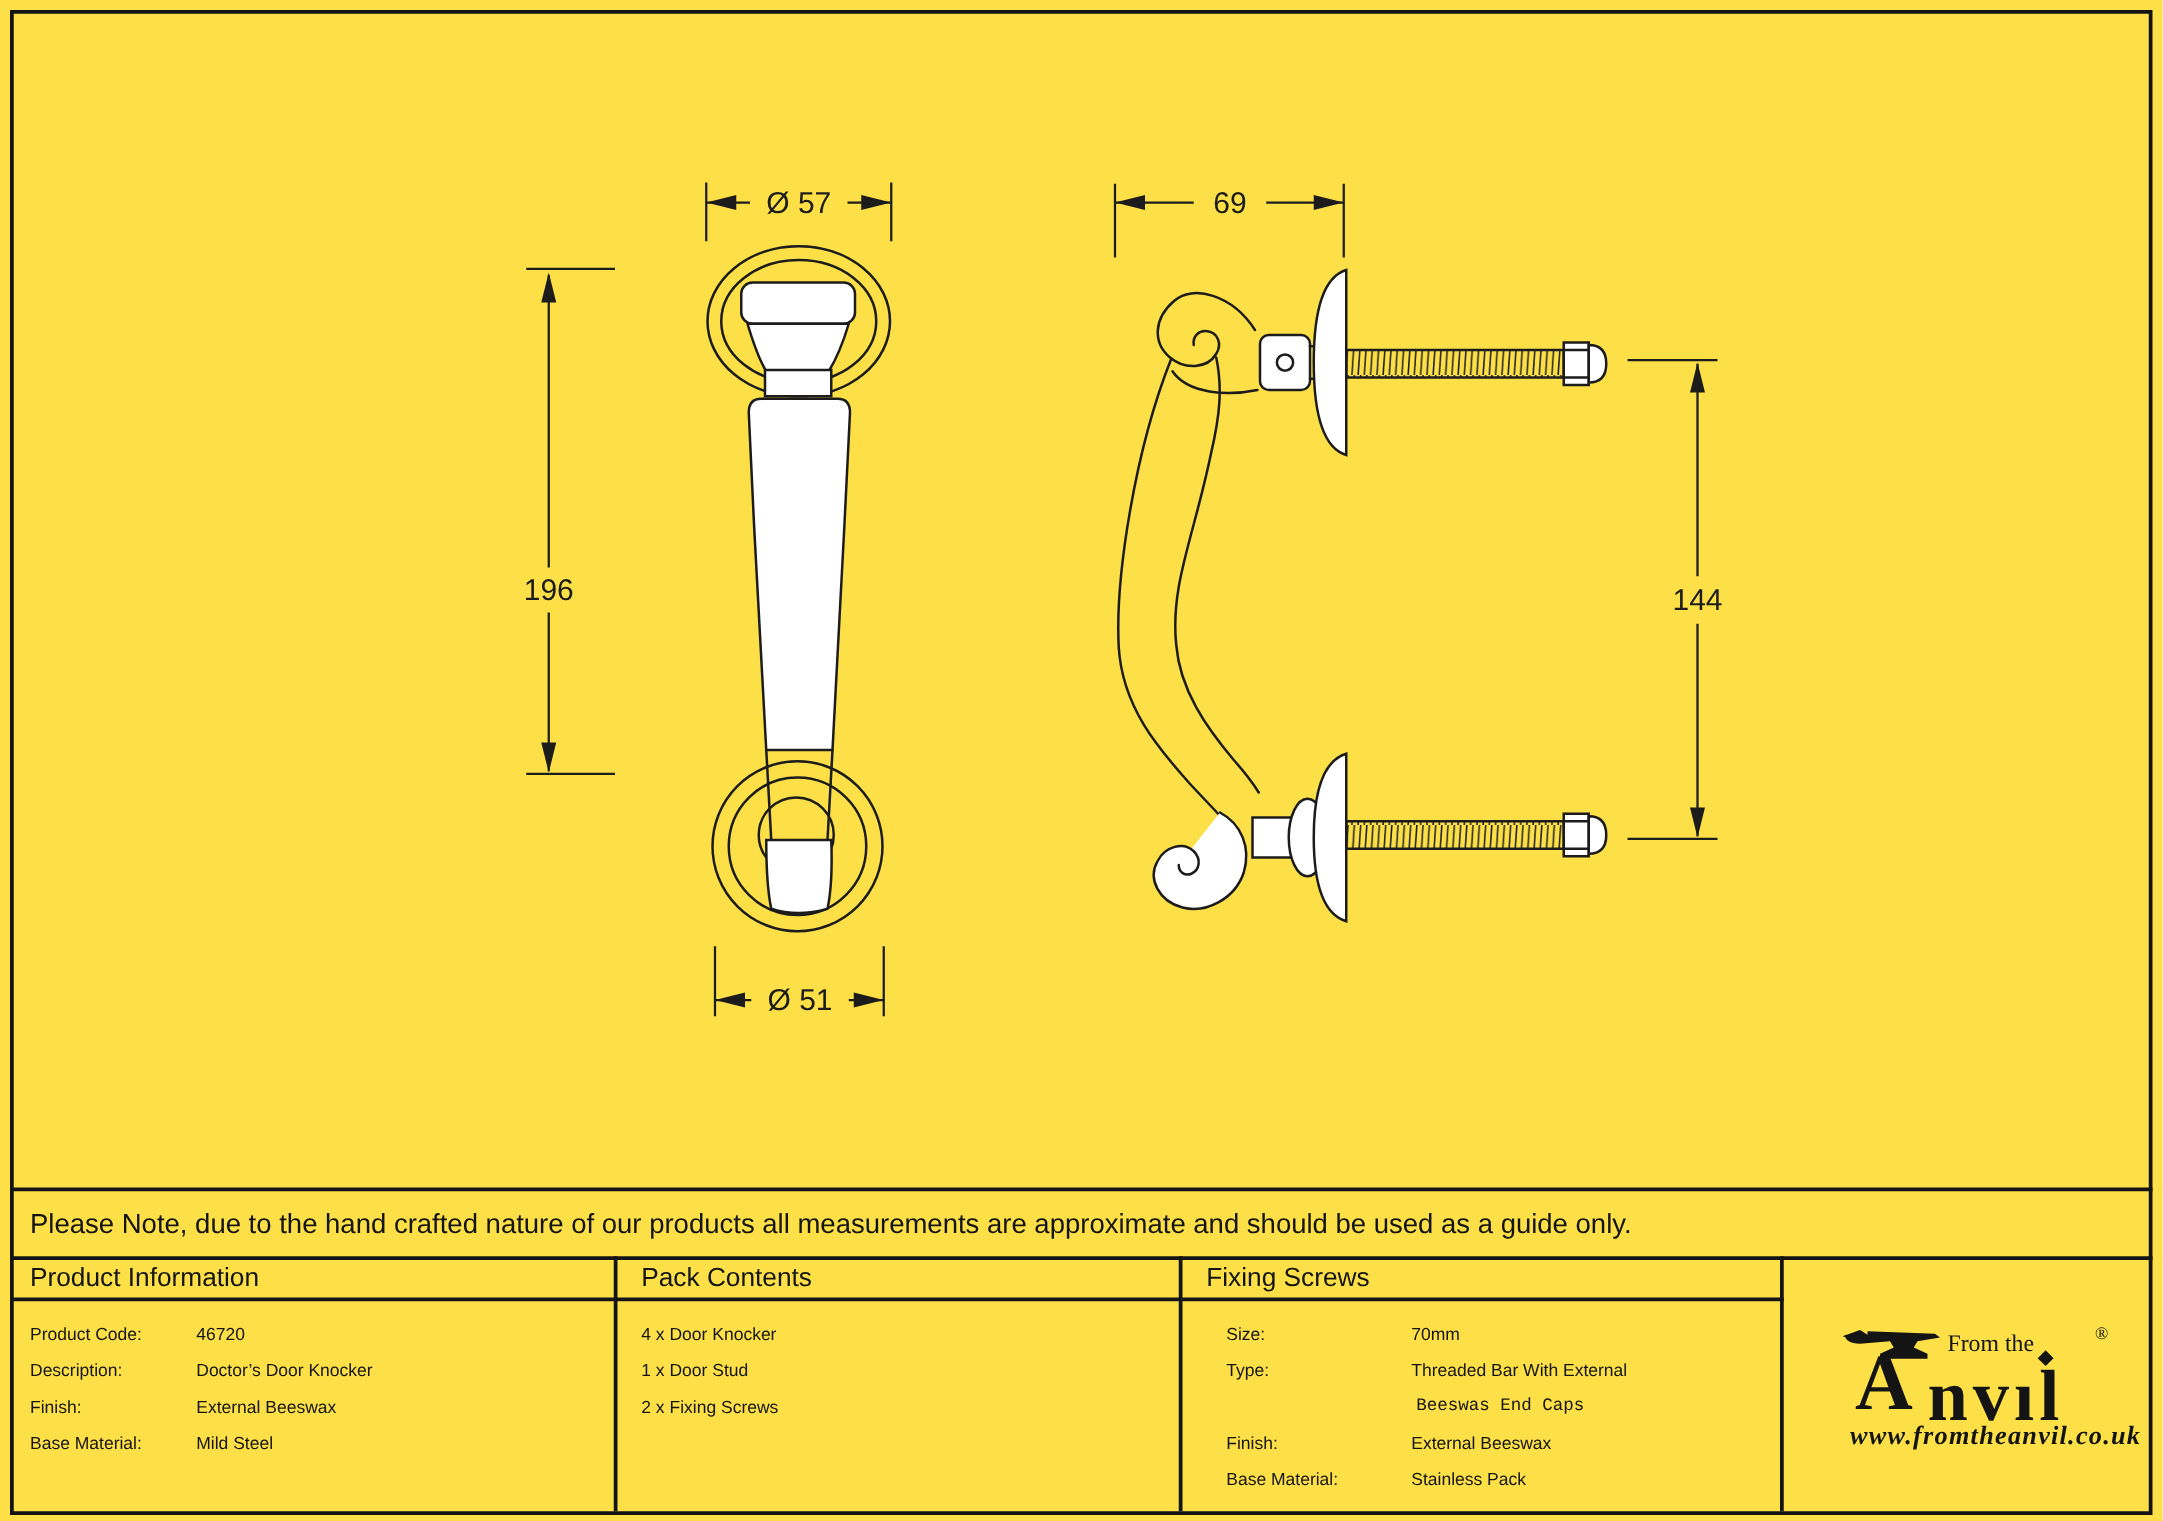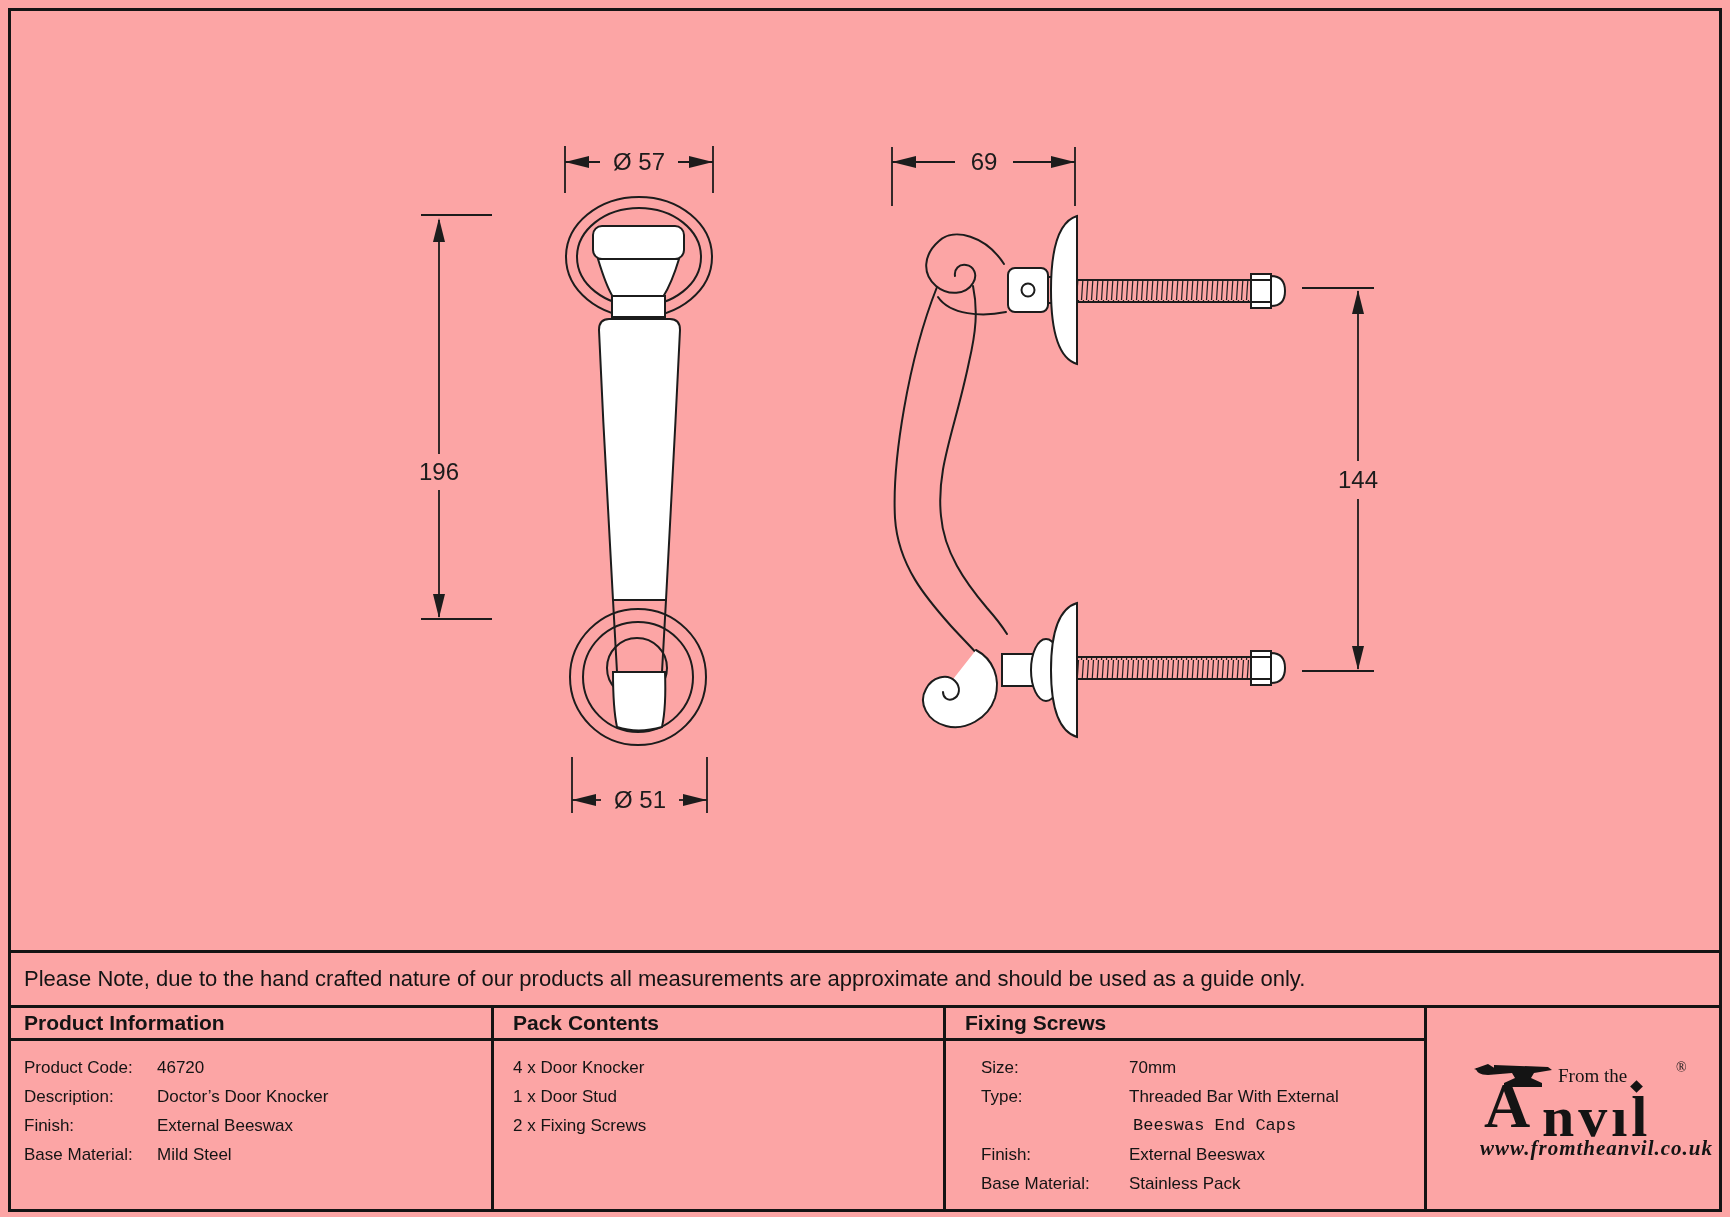--- a/index.html
+++ b/index.html
@@ -1,23 +1,23 @@
 <!DOCTYPE html>
 <html><head>
 <meta charset="utf-8">
 <style>
   html,body{margin:0;padding:0;background:#fff;}
-  .page{position:relative;width:1730px;height:1217px;background:#fca5a5;
+  .page{position:relative;width:1730px;height:1217px;background:#fde047;
         font-family:"Liberation Sans",sans-serif;color:#141414;overflow:hidden;}
   .frame{position:absolute;left:8px;top:8px;width:1714px;height:1204px;
          border:3px solid #141414;box-sizing:border-box;}
   .hline,.vline{position:absolute;background:#141414;}
   .note{position:absolute;left:24px;top:953px;height:52px;line-height:52px;font-size:22px;white-space:nowrap;text-align:right;}
-  .th{position:absolute;top:1008px;height:30px;line-height:30px;font-size:21px;font-weight:700;}
-  .cellcol{position:absolute;top:1053px;font-size:17px;}
+  .th{position:absolute;top:1008px;height:30px;line-height:30px;font-size:21px;font-weight:400;}
+  .cellcol{position:absolute;top:1053px;font-size:14px;}
   .row{display:flex;height:29px;line-height:29px;white-space:nowrap;}
   .lab1{width:133px;flex:0 0 133px;}
   .lab3{width:148px;flex:0 0 148px;margin-left:16px;}
   .logo{position:absolute;left:1424px;top:1008px;width:298px;height:201px;}
   .logo .fromthe{position:absolute;left:134px;top:57px;font:19px "Liberation Serif",serif;}
   .logo .bigA{position:absolute;left:60px;top:66px;font:bold 64px/1 "Liberation Serif",serif;}
   .logo .nvil{position:absolute;left:118px;top:80px;font:bold 58px/1 "Liberation Serif",serif;letter-spacing:4px;}
   .logo .idot{position:absolute;left:208px;top:74px;width:9px;height:9px;background:#141414;transform:rotate(45deg);}
   .logo .reg{position:absolute;left:252px;top:52px;font:14px "Liberation Serif",serif;}
   .logo .url{position:absolute;left:56px;top:128px;font:italic bold 21px "Liberation Serif",serif;letter-spacing:1px;white-space:nowrap;}

